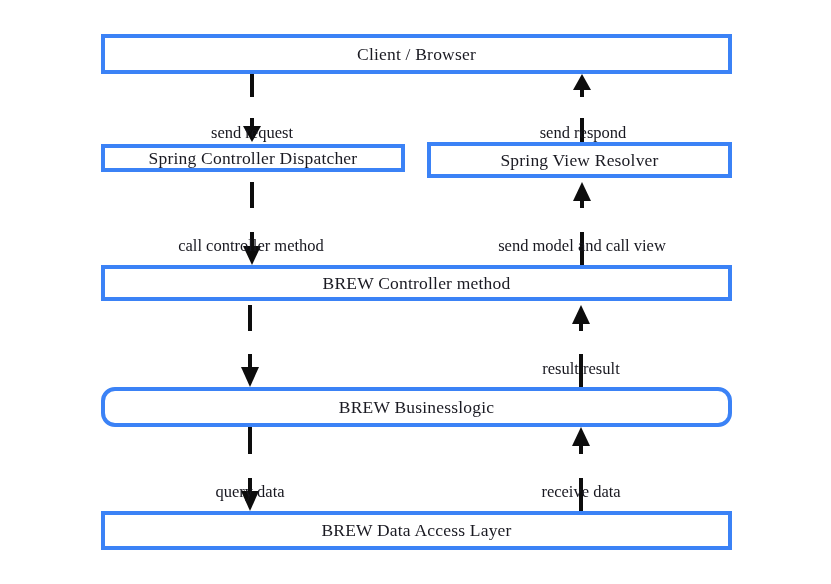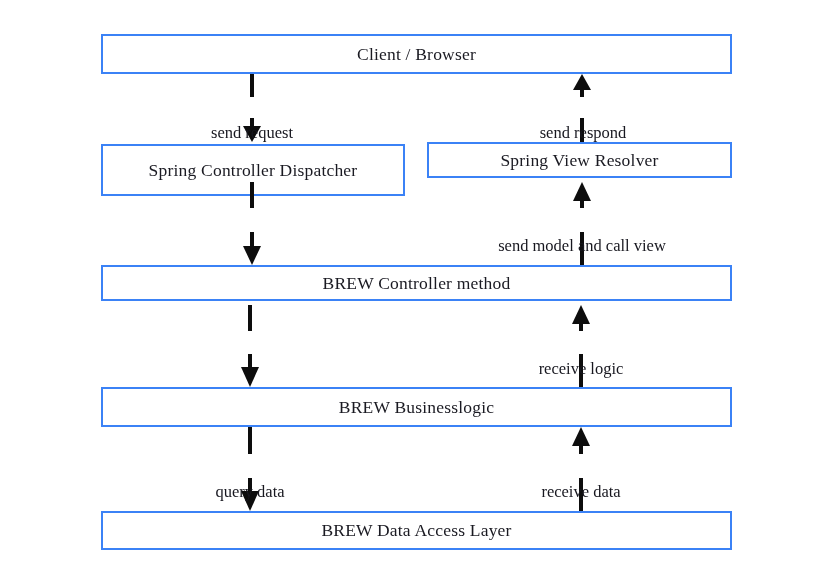--- a/index.html
+++ b/index.html
@@ -16,21 +16,21 @@
   #diagram {
     position: relative;
     width: 831px;
     height: 584px;
     background: #ffffff;
   }
   .node {
     position: absolute;
     box-sizing: border-box;
     background: #ffffff;
-    border: 2px solid #3b82f6;
+    border: 4px solid #3b82f6;
     display: flex;
     align-items: center;
     justify-content: center;
     color: #1a1a22;
     font-size: 17.5px;
     letter-spacing: 0.2px;
     white-space: nowrap;
   }
   .edge-label {
     position: absolute;
@@ -56,33 +56,33 @@
 </style>
 </head>
 <body>
 
 <div id="diagram">
 
   <div class="node" style="left:101px; top:34px; width:631px; height:40px;">
     <span>Client / Browser</span>
   </div>
 
-  <div class="node" style="left:101px; top:144px; width:304px; height:52px;">
+  <div class="node" style="left:101px; top:144px; width:304px; height:28px;">
     <span>Spring Controller Dispatcher</span>
   </div>
 
   <div class="node" style="left:427px; top:142px; width:305px; height:36px;">
     <span>Spring View Resolver</span>
   </div>
 
   <div class="node" style="left:101px; top:265px; width:631px; height:36px;">
     <span>BREW Controller method</span>
   </div>
 
-  <div class="node" style="left:101px; top:387px; width:631px; height:40px;">
+  <div class="node" style="left:101px; top:387px; width:631px; height:40px;border-radius:14px;">
     <span>BREW Businesslogic</span>
   </div>
 
   <div class="node" style="left:101px; top:511px; width:631px; height:39px;">
     <span>BREW Data Access Layer</span>
   </div>
 
   <svg class="conn" style="left:238px; top:74px;" width="28" height="68" viewBox="0 0 28 68">
     <line x1="14" y1="0" x2="14" y2="23"></line>
     <line x1="14" y1="44" x2="14" y2="56"></line>
@@ -132,28 +132,31 @@
   </svg>
 
   <div class="edge-label" style="left:252px; top:99px;">
     <span>send request</span>
   </div>
 
   <div class="edge-label" style="left:583px; top:99px;font-family:Liberation Serif, serif;">
     <span>send respond</span>
   </div>
 
+  <div class="edge-label" style="left:251px; top:212px;">
+    <span>call controller method</span>
+  </div>
 
   <div class="edge-label" style="left:582px; top:212px;">
     <span>send model and call view</span>
   </div>
 
 
   <div class="edge-label" style="left:581px; top:335px;">
-    <span>receive logic</span>
+    <span>result result</span>
   </div>
 
   <div class="edge-label" style="left:250px; top:458px;">
     <span>query data</span>
   </div>
 
   <div class="edge-label" style="left:581px; top:458px;">
     <span>receive data</span>
   </div>
 

